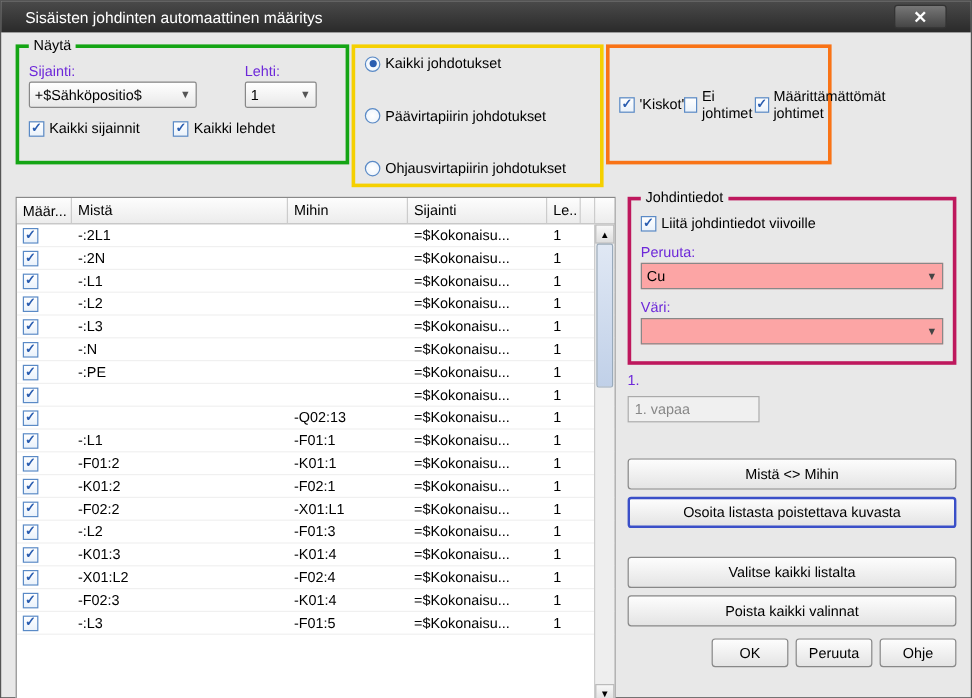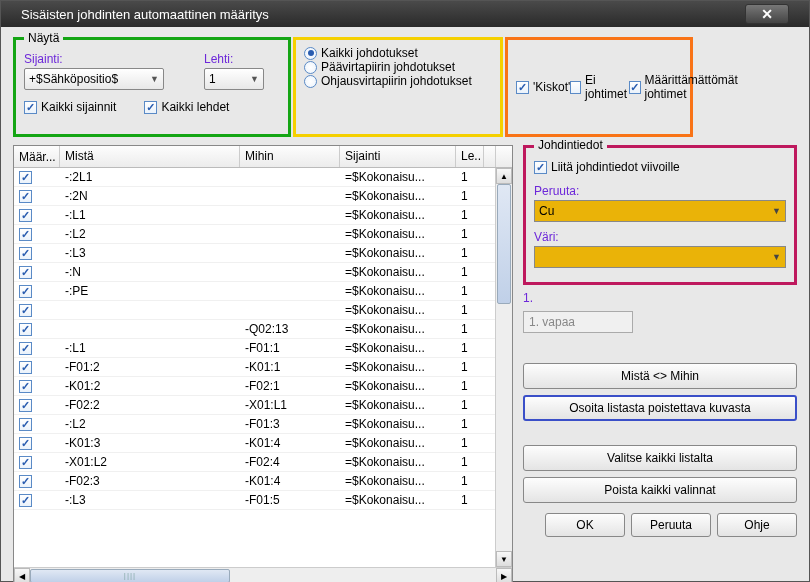--- a/index.html
+++ b/index.html
@@ -6,21 +6,21 @@
 body { margin: 0; background: #1a1a1a; }
 .window { width: 810px; height: 582px; background: #e8e8e8; border: 1px solid #555; position: relative; }
 .titlebar { height: 26px; background: linear-gradient(#4a4a4a,#2a2a2a); color: #fff; display: flex; align-items: center; padding: 0 20px; justify-content: space-between; }
 .titlebar-title { font-size: 13px; }
 .close-btn { width: 44px; height: 20px; background: linear-gradient(#777,#444); color:#fff; display:flex; align-items:center; justify-content:center; border-radius: 3px; border:1px solid #333; font-weight:bold; font-size:14px; cursor:pointer; }
 .content { padding: 10px 12px; position: relative; height: calc(100% - 26px); }
 .top-row { display: flex; gap: 2px; }
 .fieldset { border: 1px solid #bbb; padding: 6px 8px 8px 8px; position: relative; background: #e8e8e8; }
 .legend { position: absolute; top: -9px; left: 8px; background: #e8e8e8; padding: 0 4px; }
 .green-box { border: 3px solid #14a514; width: 278px; height: 100px; position: relative; padding-top:12px;}
-.yellow-box { border: 3px solid #f5d000; width: 210px; height: 100px; padding: 6px 8px; display:flex; flex-direction:column; justify-content:flex-start; }
+.yellow-box { border: 3px solid #f5d000; width: 210px; height: 119px; padding: 6px 8px; display:flex; flex-direction:column; justify-content:space-between; }
 .red-box { border: 3px solid #f97316; width: 188px; height: 100px; padding: 6px 8px; display:flex; justify-content:space-around;}
 .label { color: #6d28d9; }
 .row2 { display: flex; gap: 40px; margin-bottom: 4px; }
 .col { display: flex; flex-direction: column; gap: 2px; }
 .select { height: 22px; background: linear-gradient(#fff,#e8e8e8); border: 1px solid #888; border-radius: 2px; padding: 0 4px; display:flex; align-items:center; justify-content:space-between; cursor:pointer;}
 .select .arrow { font-size:9px; color:#555; }
 .checkbox-row { display: flex; align-items: center; gap: 4px; }
 .cb { width:13px; height:13px; border:1px solid #5a8ac6; background:linear-gradient(#fff,#eaf2fb); display:flex; align-items:center; justify-content:center; cursor:pointer;}
 .cb.checked::after { content:"✓"; color:#2a5db0; font-size:11px; font-weight:bold; line-height:1; }
 .radio { width:13px; height:13px; border:1px solid #5a8ac6; border-radius:50%; background:radial-gradient(#fff,#eaf2fb); display:flex; align-items:center; justify-content:center; cursor:pointer;}
@@ -46,22 +46,22 @@
 .scroll-h .track { flex:1; position:relative; }
 .scroll-h .thumb { position:absolute; left:0; top:1px; bottom:1px; width:200px; background:linear-gradient(#e0e8f4,#c0d0e8); border:1px solid #9ab; border-radius:2px; cursor:pointer;}
 .scroll-h .thumb::after{content:"||||"; color:#8aa; font-size:8px; letter-spacing:1px; position:absolute; left:50%; top:1px; transform:translateX(-50%);}
 .right-panel { flex:1; display:flex; flex-direction:column; gap:6px; }
 .brown-box { border:3px solid #be185d; padding:6px 8px 10px; position:relative;}
 .brown-box .legend { top:-10px; }
 .btn { height:26px; background:linear-gradient(#fdfdfd,#e4e4e4); border:1px solid #888; border-radius:3px; display:flex; align-items:center; justify-content:center; cursor:pointer; padding:0 10px;}
 .btn.hl { border:2px solid #3a4fc8; }
 .small-input { height:22px; width:110px; border:1px solid #aaa; background:#f0f0f0; padding:0 5px; color:#888; display:flex; align-items:center;}
 .bottom-btns { display:flex; gap:6px; justify-content:flex-end; margin-top:4px;}
-.bottom-btns .btn { width:80px; height:24px; font-size:12px;}
-.wide-select { height:22px; border:1px solid #888; background:#eab308; display:flex; align-items:center; justify-content:space-between; padding:0 4px; cursor:pointer;}
+.bottom-btns .btn { width:64px; height:24px; font-size:12px;}
+.wide-select { height:22px; border:1px solid #888; background:#fca5a5; display:flex; align-items:center; justify-content:space-between; padding:0 4px; cursor:pointer;}
 .wide-select .arrow{font-size:9px;color:#444;}
 </style>
 </head>
 <body>
 
 <div class="window">
   <div class="titlebar">
     <span class="titlebar-title">Sisäisten johdinten automaattinen määritys</span>
     <div class="close-btn">✕</div>
   </div>

